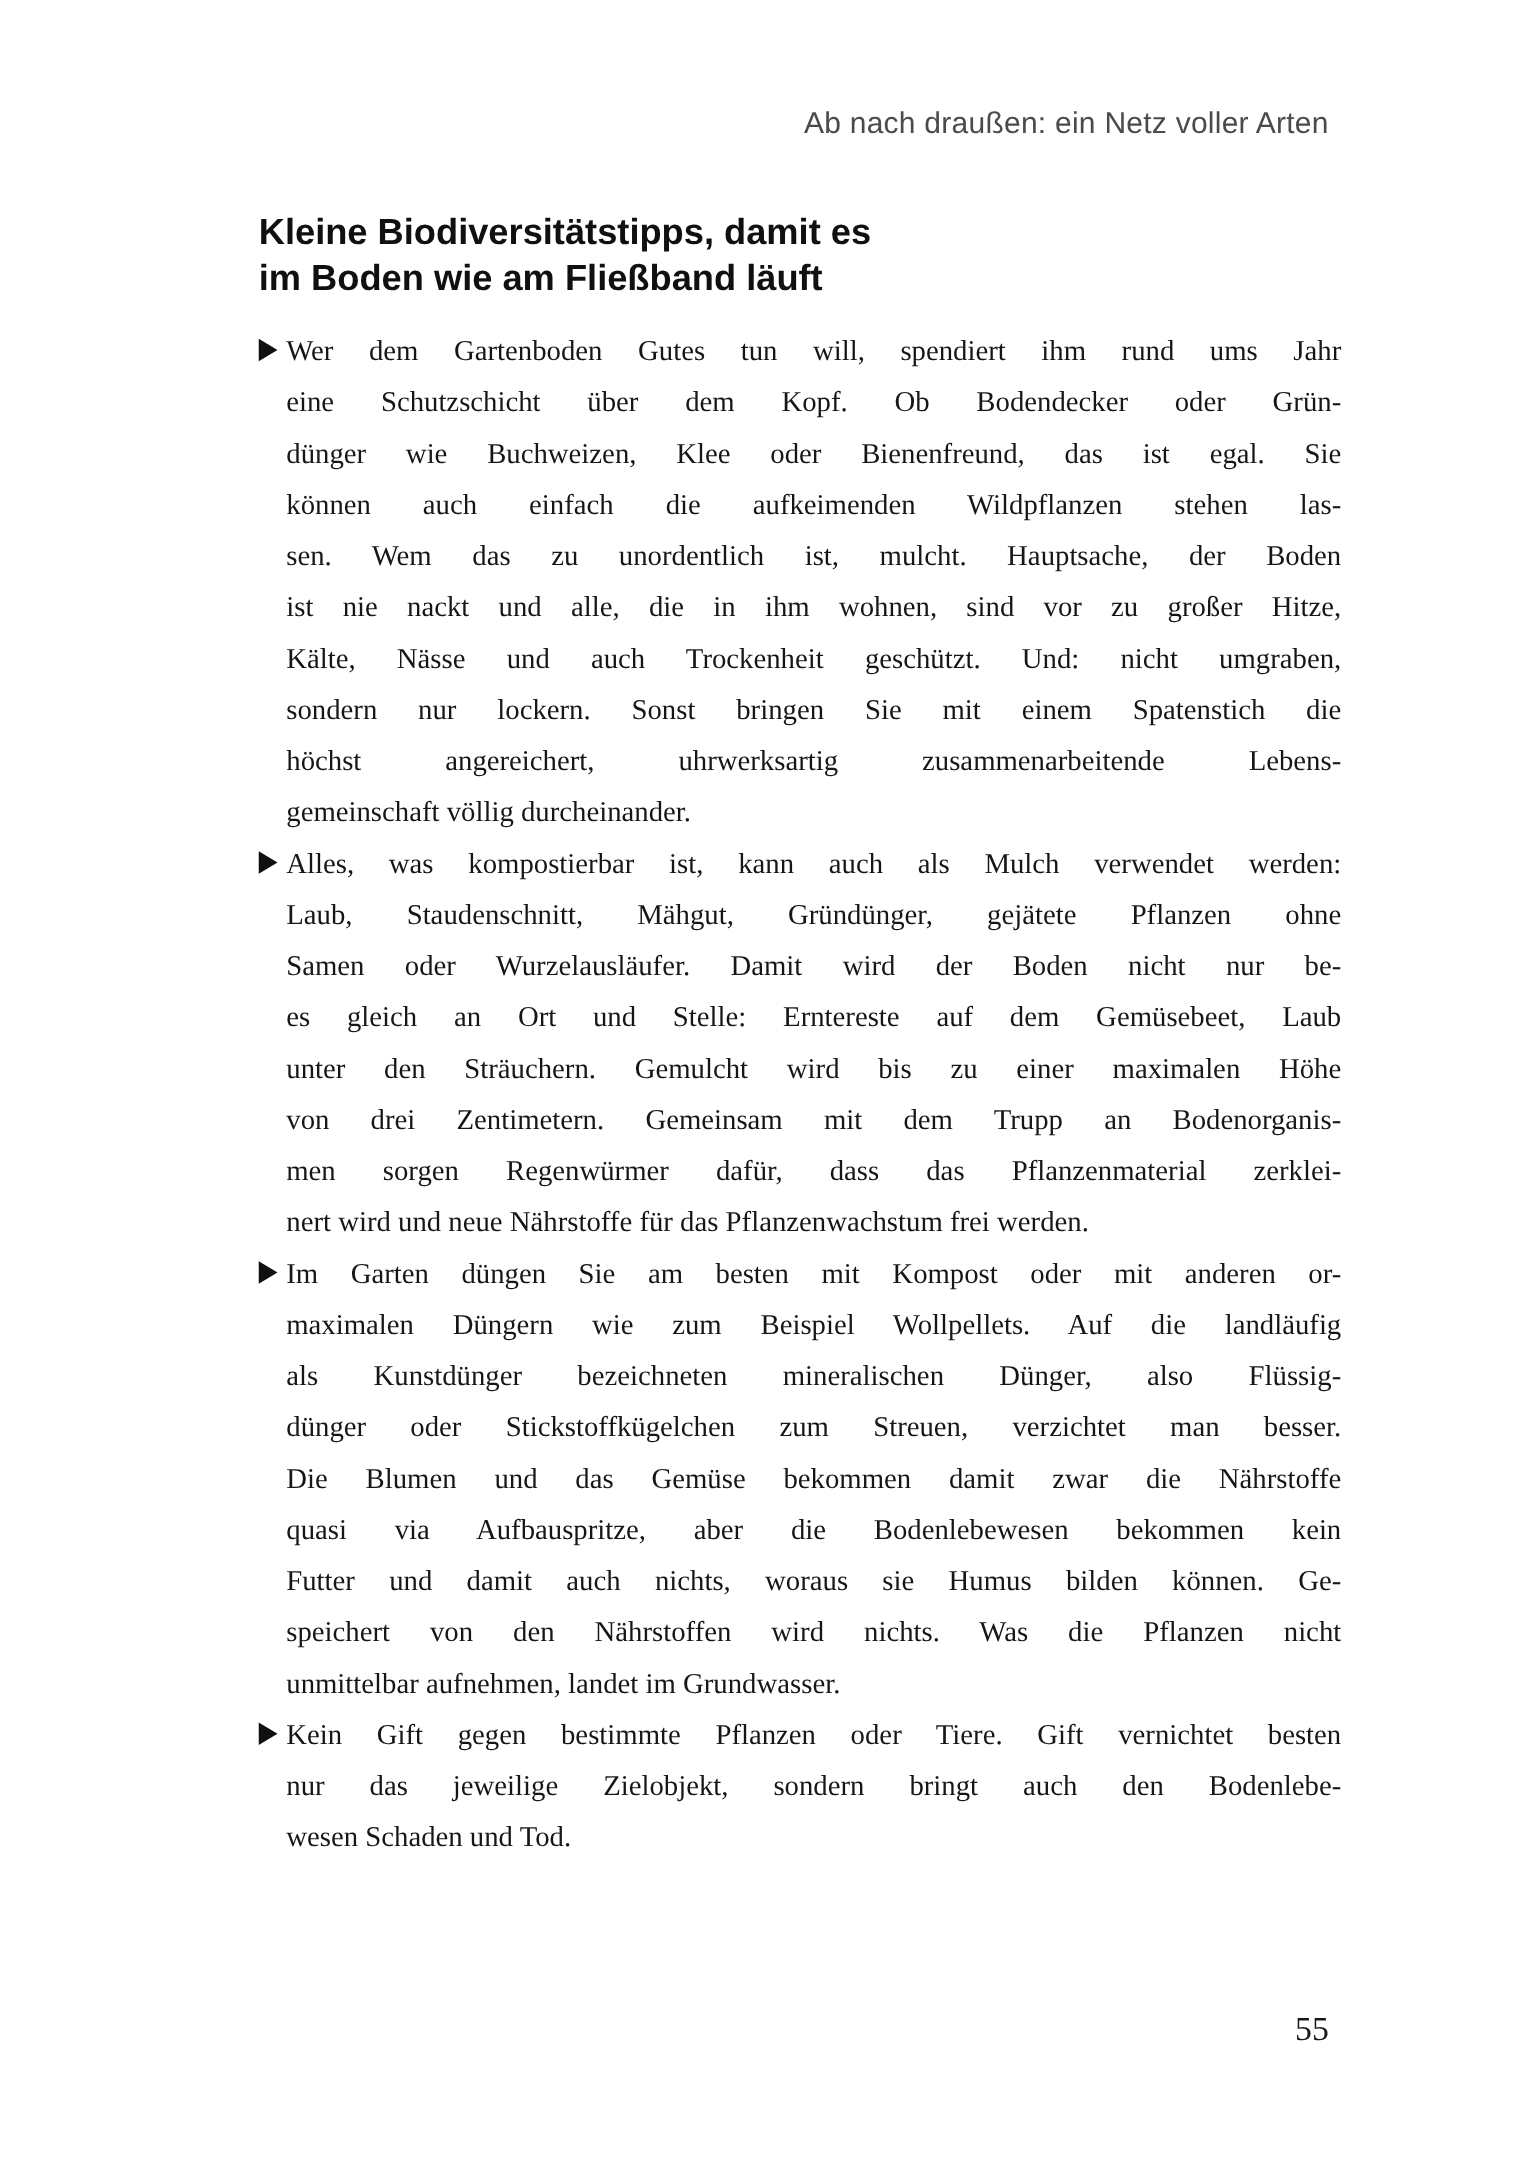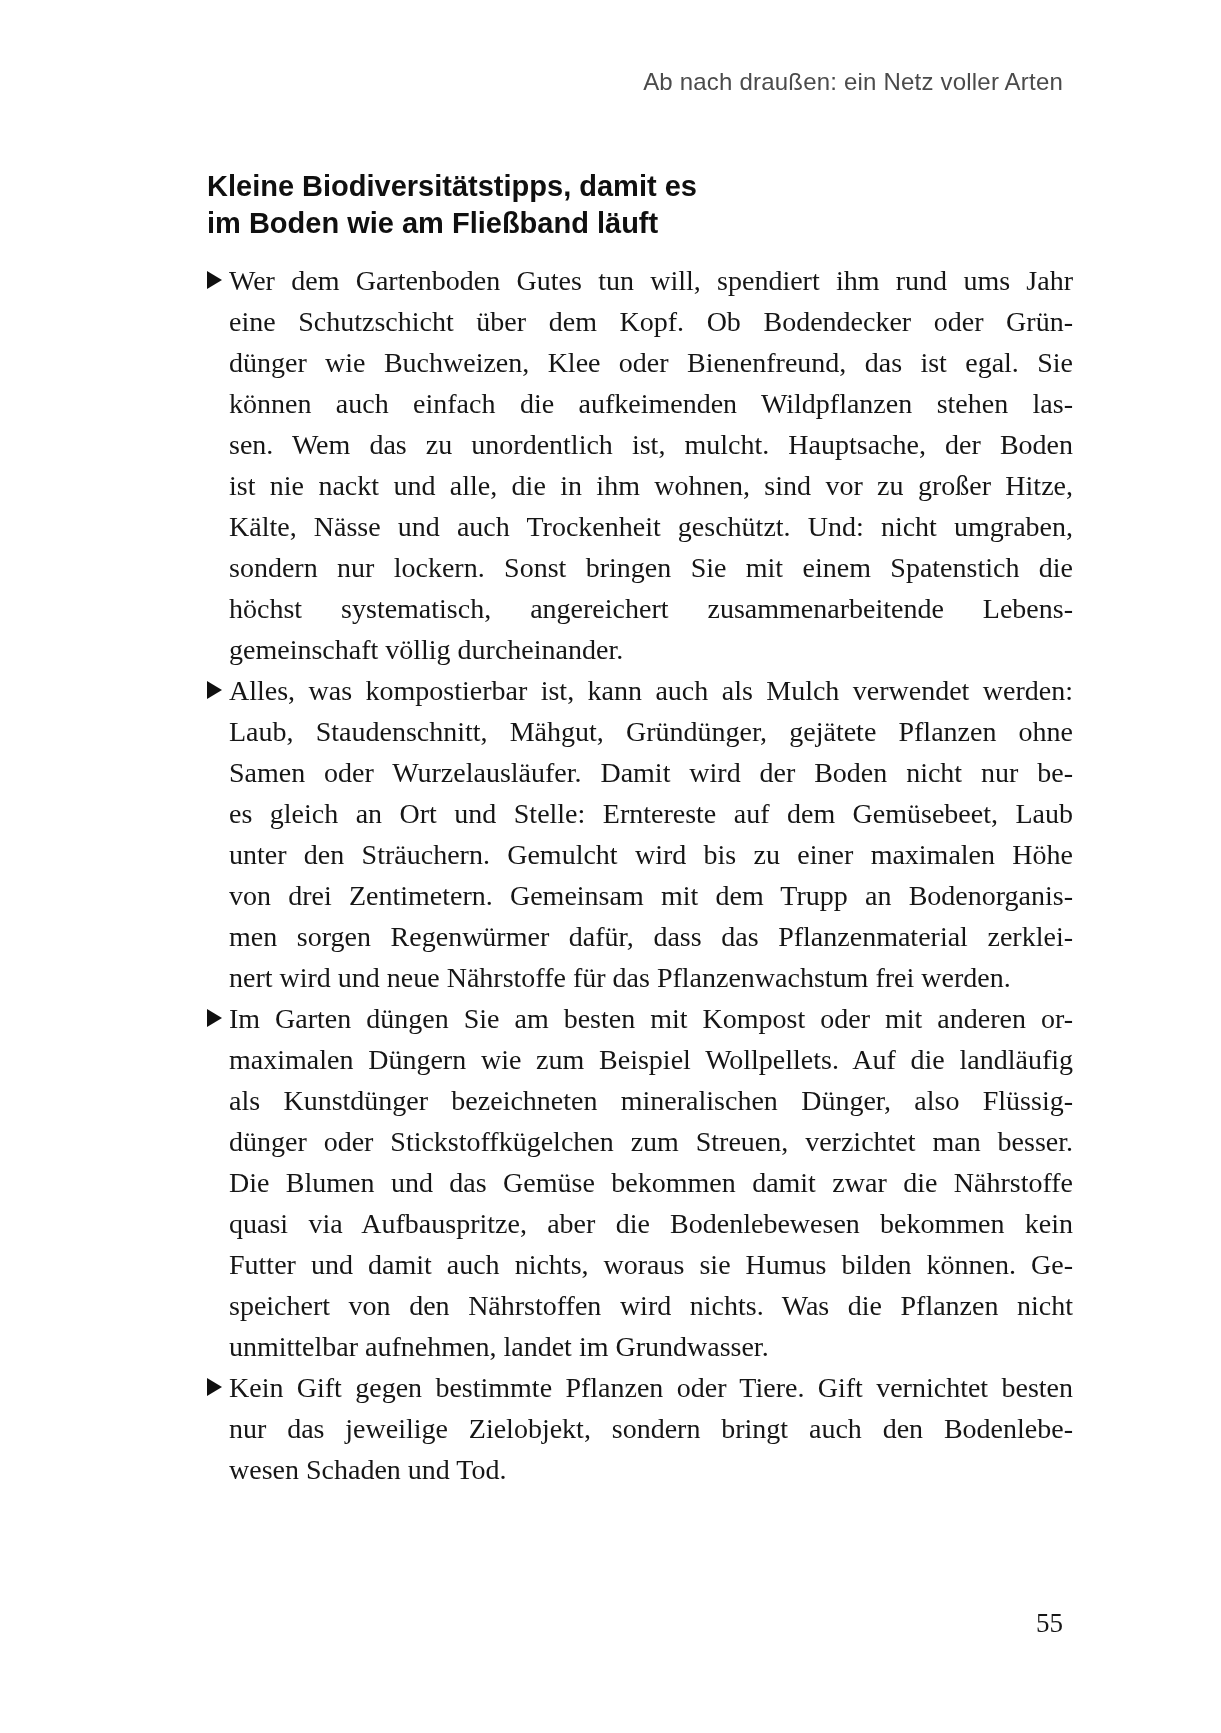--- a/index.html
+++ b/index.html
@@ -7,21 +7,21 @@
     position: relative;
     width: 1221px;
     height: 1733px;
     background: #ffffff;
     margin: 0 auto;
     overflow: hidden;
     font-family: "Liberation Serif", serif;
   }
   .running-header {
     position: absolute;
-    top: 68px;
+    top: 85px;
     right: 158px;
     font-family: "Liberation Sans", sans-serif;
     font-size: 24px;
     font-weight: normal;
     color: #4b4b4b;
     letter-spacing: 0.2px;
   }
   .content {
     position: absolute;
     left: 197px;
@@ -51,21 +51,21 @@
     left: 0;
     top: 11px;
     width: 0;
     height: 0;
     border-left: 15px solid #101010;
     border-top: 9px solid transparent;
     border-bottom: 9px solid transparent;
   }
   .pline {
     font-family: "Liberation Serif", serif;
-    font-size: 28px;
+    font-size: 23px;
     line-height: 41px;
     color: #161616;
     text-align: justify;
     text-align-last: justify;
     white-space: normal;
   }
   .pline.last {
     text-align-last: left;
   }
   .page-number {
@@ -94,21 +94,21 @@
         <li class="bullet-item">
           <span class="bullet-triangle"></span>
           <div class="pline">Wer dem Gartenboden Gutes tun will, spendiert ihm rund ums Jahr</div>
           <div class="pline">eine Schutzschicht über dem Kopf. Ob Bodendecker oder Grün-</div>
           <div class="pline">dünger wie Buchweizen, Klee oder Bienenfreund, das ist egal. Sie</div>
           <div class="pline">können auch einfach die aufkeimenden Wildpflanzen stehen las-</div>
           <div class="pline">sen. Wem das zu unordentlich ist, mulcht. Hauptsache, der Boden</div>
           <div class="pline">ist nie nackt und alle, die in ihm wohnen, sind vor zu großer Hitze,</div>
           <div class="pline">Kälte, Nässe und auch Trockenheit geschützt. Und: nicht umgraben,</div>
           <div class="pline">sondern nur lockern. Sonst bringen Sie mit einem Spatenstich die</div>
-          <div class="pline">höchst systematisch, angereichert zusammenarbeitende Lebens-</div>
+          <div class="pline">höchst angereichert, uhrwerksartig zusammenarbeitende Lebens-</div>
           <div class="pline last">gemeinschaft völlig durcheinander.</div>
         </li>
         <li class="bullet-item">
           <span class="bullet-triangle"></span>
           <div class="pline">Alles, was kompostierbar ist, kann auch als Mulch verwendet werden:</div>
           <div class="pline">Laub, Staudenschnitt, Mähgut, Gründünger, gejätete Pflanzen ohne</div>
           <div class="pline">Samen oder Wurzelausläufer. Damit wird der Boden nicht nur be-</div>
           <div class="pline">es gleich an Ort und Stelle: Erntereste auf dem Gemüsebeet, Laub</div>
           <div class="pline">unter den Sträuchern. Gemulcht wird bis zu einer maximalen Höhe</div>
           <div class="pline">von drei Zentimetern. Gemeinsam mit dem Trupp an Bodenorganis-</div>

